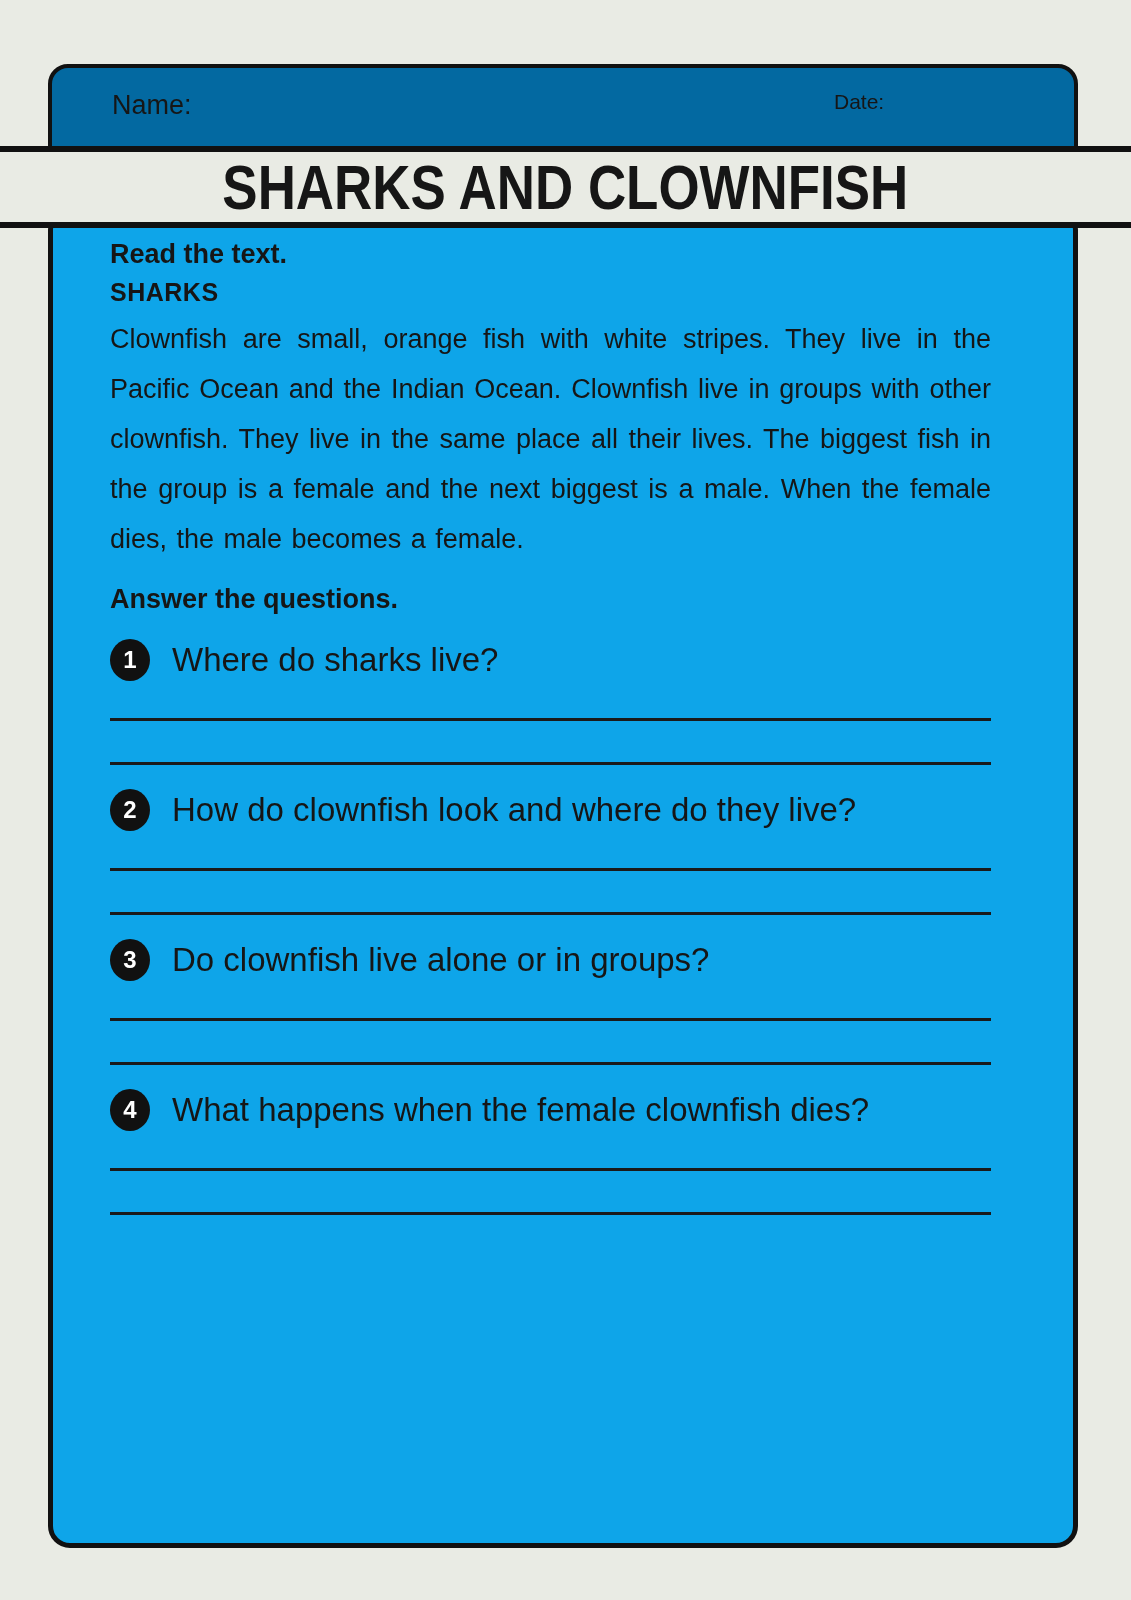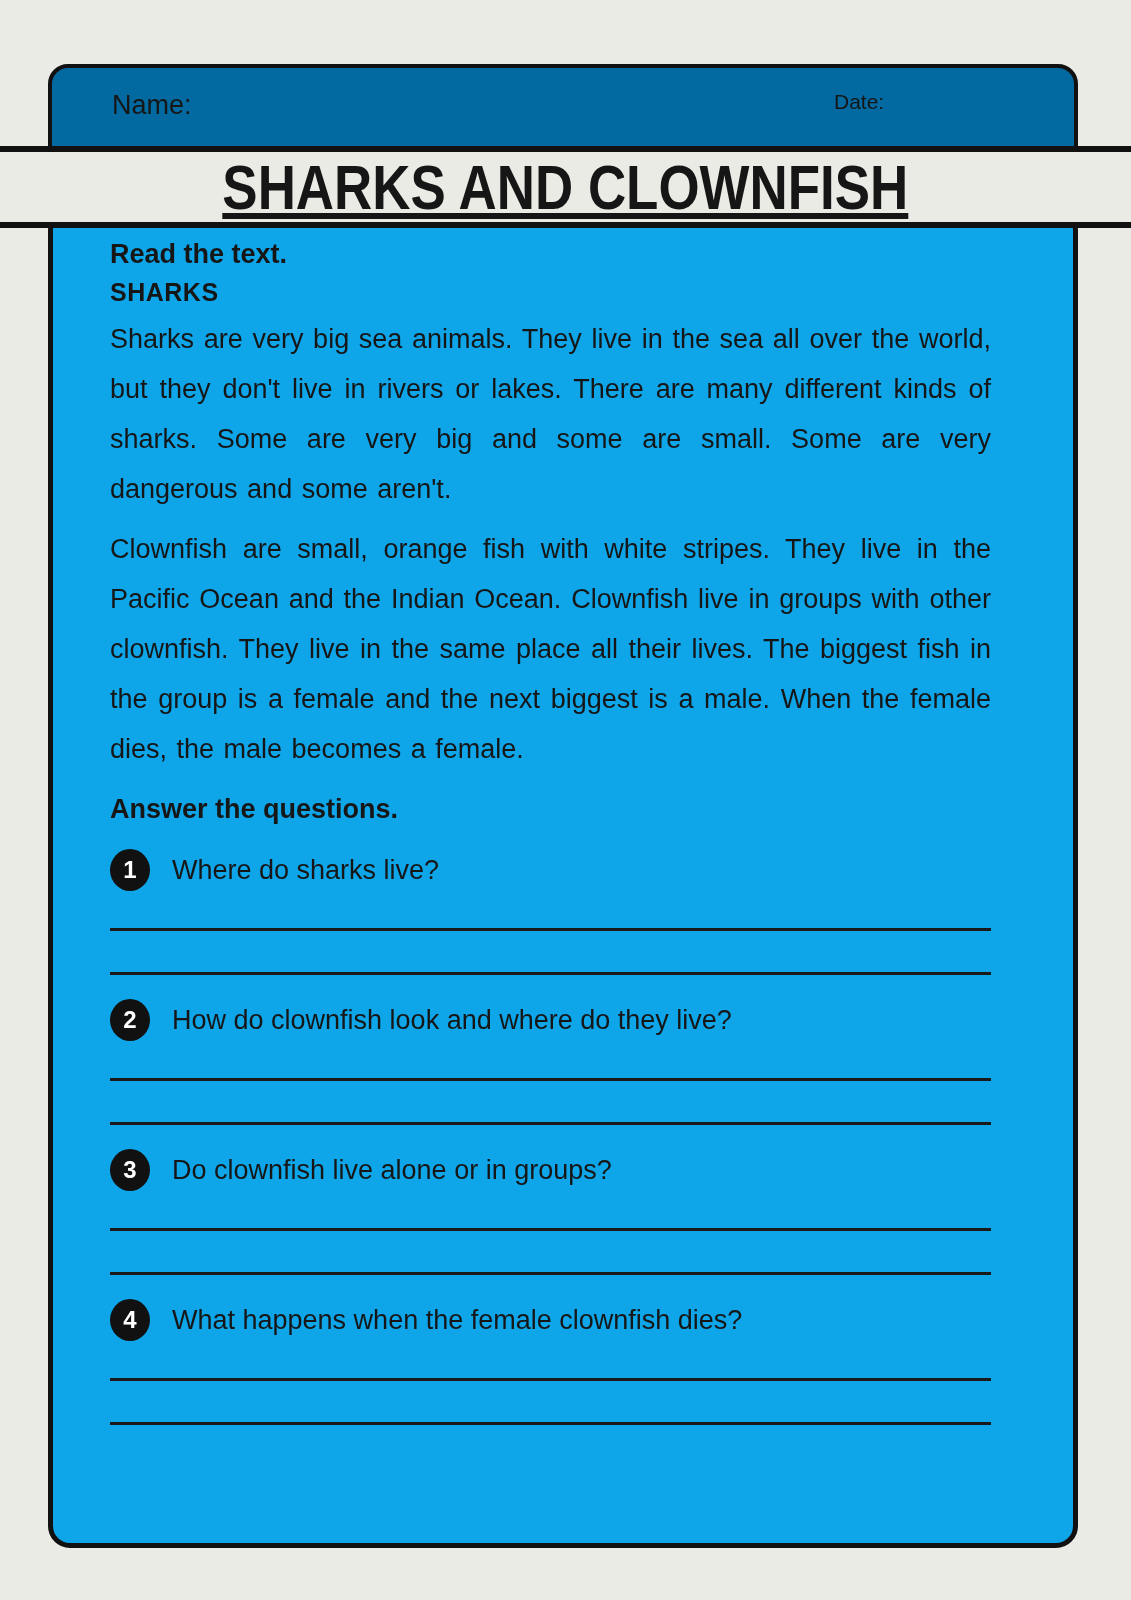--- a/index.html
+++ b/index.html
@@ -30,21 +30,20 @@
   
   .banner {
     position: absolute;
     left: 0; top: 146px;
     width: 1131px; height: 82px;
     background: #e9ebe4;
     border-top: 6px solid #111;
     border-bottom: 6px solid #111;
     display: flex; align-items: center; justify-content: center;
     z-index: 3;
-    text-decoration: underline;
   }
   .title {
     font-size: 63px;
     font-weight: bold;
     white-space: nowrap;
     transform: scaleX(0.84);
     transform-origin: center;
     letter-spacing: 0px;
   }
 
@@ -75,21 +74,21 @@
   .q-row { display: flex; align-items: center; gap: 22px; }
   .q-badge {
     flex: 0 0 auto;
     width: 40px; height: 42px;
     border-radius: 50%;
     background: #111;
     color: #fff;
     font-size: 24px; font-weight: bold;
     display: flex; align-items: center; justify-content: center;
   }
-  .q-text { font-size: 27px; }
+  .q-text { font-size: 33px; }
   .ans-line { height: 44px; border-bottom: 3px solid #1a1a1a; }
   .q-group .ans-line.first { height: 40px; }
 </style>
 </head>
 <body>
 
 <div class="name-box">
   <span class="name-label">Name:</span>
   <span class="name-blank"></span>
   <span class="date-label">Date:</span>
@@ -98,21 +97,20 @@
 
 <div class="banner">
   <span class="title">SHARKS AND CLOWNFISH</span>
 </div>
 
 <div class="content">
 
   <div class="h1">Read the text.</div>
 
   <div class="h2">SHARKS</div>
-  <p class="para">Sharks are very big sea animals. They live in the sea all over the world, but they don't live in rivers or lakes. There are many different kinds of sharks. Some are very big and some are small. Some are very dangerous and some aren't.</p>
 
   <p class="para">Clownfish are small, orange fish with white stripes. They live in the Pacific Ocean and the Indian Ocean. Clownfish live in groups with other clownfish. They live in the same place all their lives. The biggest fish in the group is a female and the next biggest is a male. When the female dies, the male becomes a female.</p>
 
   <div class="h1 answer-h">Answer the questions.</div>
 
   <div class="q-group">
     <div class="q-row">
       <span class="q-badge">1</span>
       <span class="q-text">Where do sharks live?</span>
     </div>

